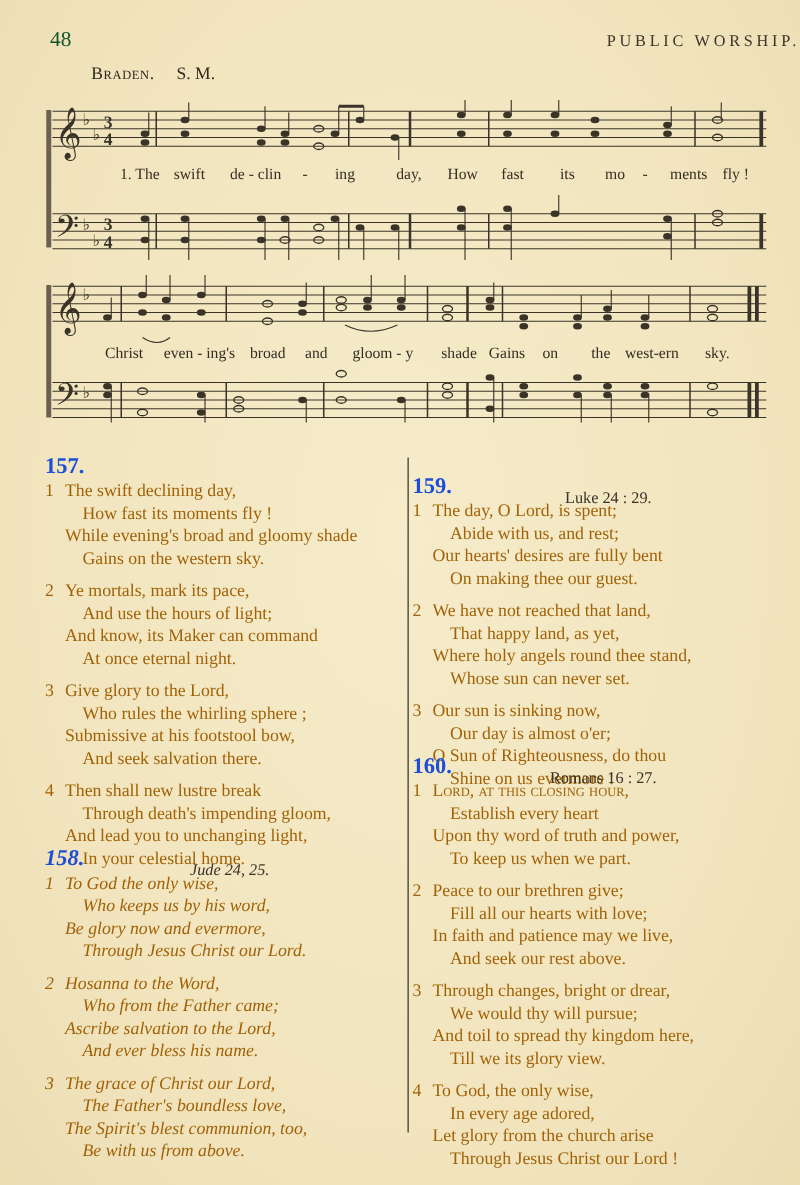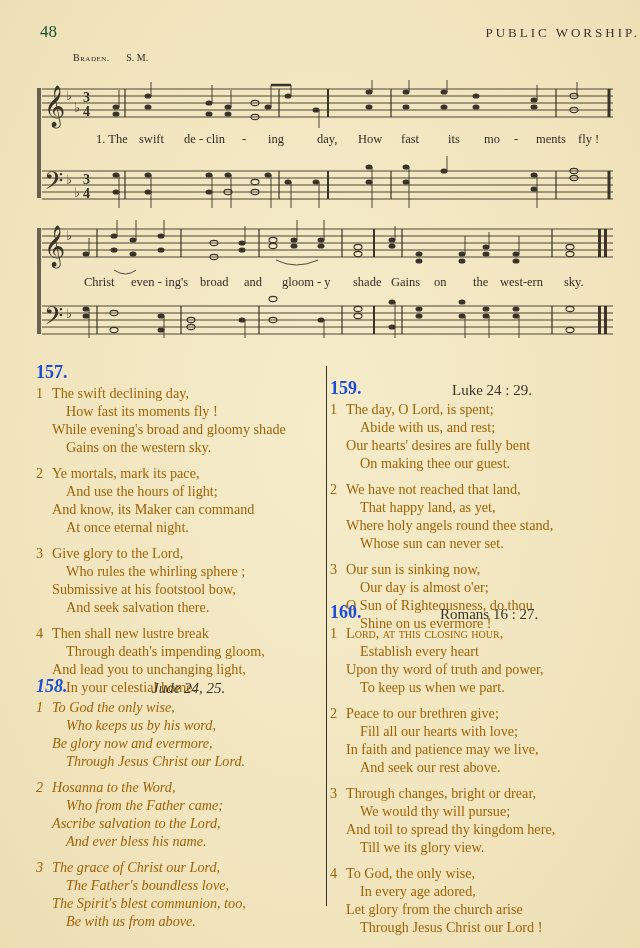--- a/index.html
+++ b/index.html
@@ -10,37 +10,37 @@
     color: #2f2a20;
     position: relative;
   }
   .page-bg {
     position: absolute; inset: 0;
     background: radial-gradient(ellipse at 50% 45%, #f6ecca 0%, #f1e4bd 70%, #ebdcb2 100%);
   }
   .header { position: absolute; top: 18px; left: 0; width: 640px; height: 30px; }
   .page-number { position: absolute; left: 40px; top: 4px; font-size: 17px; color: #14532d; }
   .running-title { position: absolute; left: 0; width: 640px; text-align: right; top: 7px; font-size: 13px; letter-spacing: 3px; color: #3a3428; }
-  .tune-heading { position: absolute; top: 52px; left: 73px; font-size: 10px; color: #2f2a20; }
+  .tune-heading { position: absolute; top: 52px; left: 73px; font-size: 14px; color: #2f2a20; }
   .tune-heading .tune-name { font-variant: small-caps; letter-spacing: 0.5px; margin-right: 14px; }
 
   .system { position: absolute; left: 36px; width: 578px; }
   .system svg { position: absolute; left: 0; top: 0; }
   .lyric-line { position: absolute; left: 0; width: 578px; font-size: 12.5px; color: #332d22; }
   .lyric-line span { position: absolute; white-space: nowrap; font-family: Liberation Serif, serif; }
 
   .col { position: absolute; top: 362px; }
   .col-left { left: 36px; width: 290px; }
   .col-right { left: 330px; width: 290px; }
   .col-divider { position: absolute; left: 326px; top: 366px; width: 1px; height: 540px; background: #3a3428; }
 
   .hymn { position: absolute; left: 0; width: 290px; }
   .hymn-head { height: 22px; position: relative; }
   .hymn-number { font-weight: bold; font-size: 18px; color: #1d4ed8; position: absolute; left: 0; top: 0; }
-  .hymn-ref { position: absolute; font-size: 15px; top: 4px; color: #3a3428; }
+  .hymn-ref { position: absolute; font-size: 13px; top: 12px; color: #3a3428; }
   .stanza { margin-bottom: 8px; }
   .line { font-size: 14.2px; line-height: 18px; white-space: nowrap; color: #a16207; }
   .line .num { display: inline-block; width: 16px; }
   .line.l1 { padding-left: 0; }
   .line.l2 { padding-left: 30px; }
   .line.l3 { padding-left: 16px; }
   .line.l4 { padding-left: 30px; }
   .sc { font-variant: small-caps; }
 </style>
 </head>

